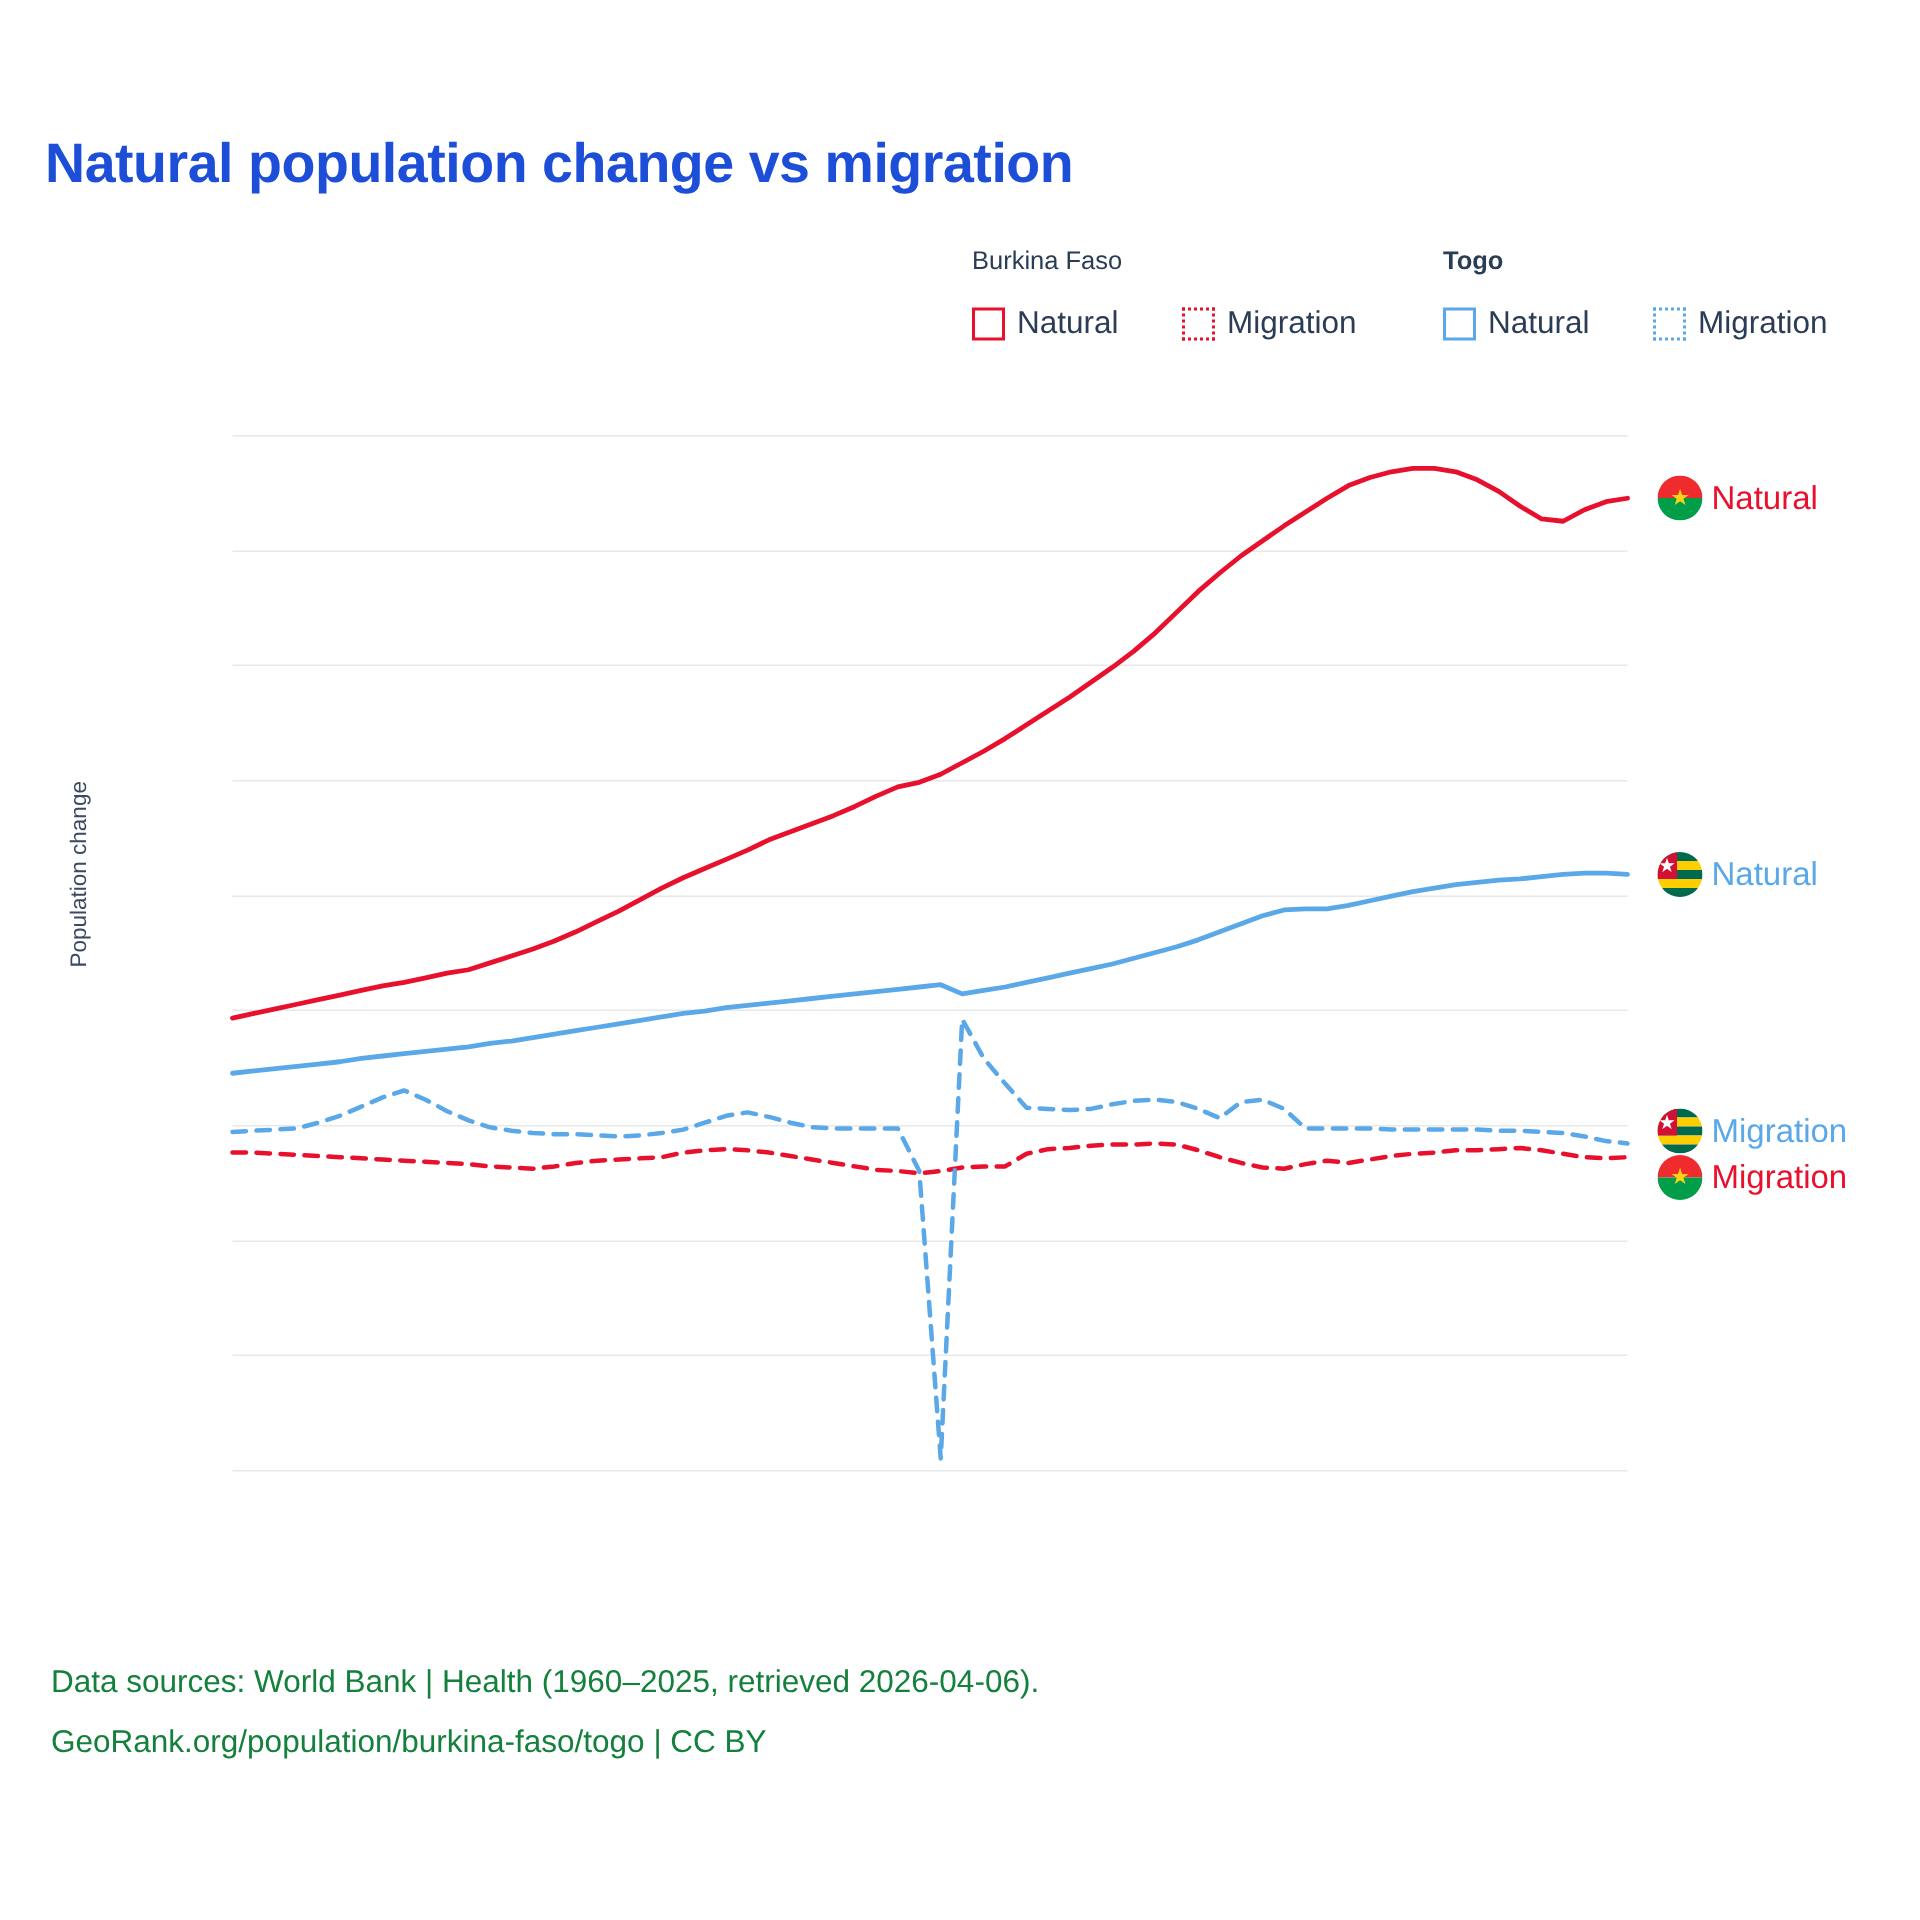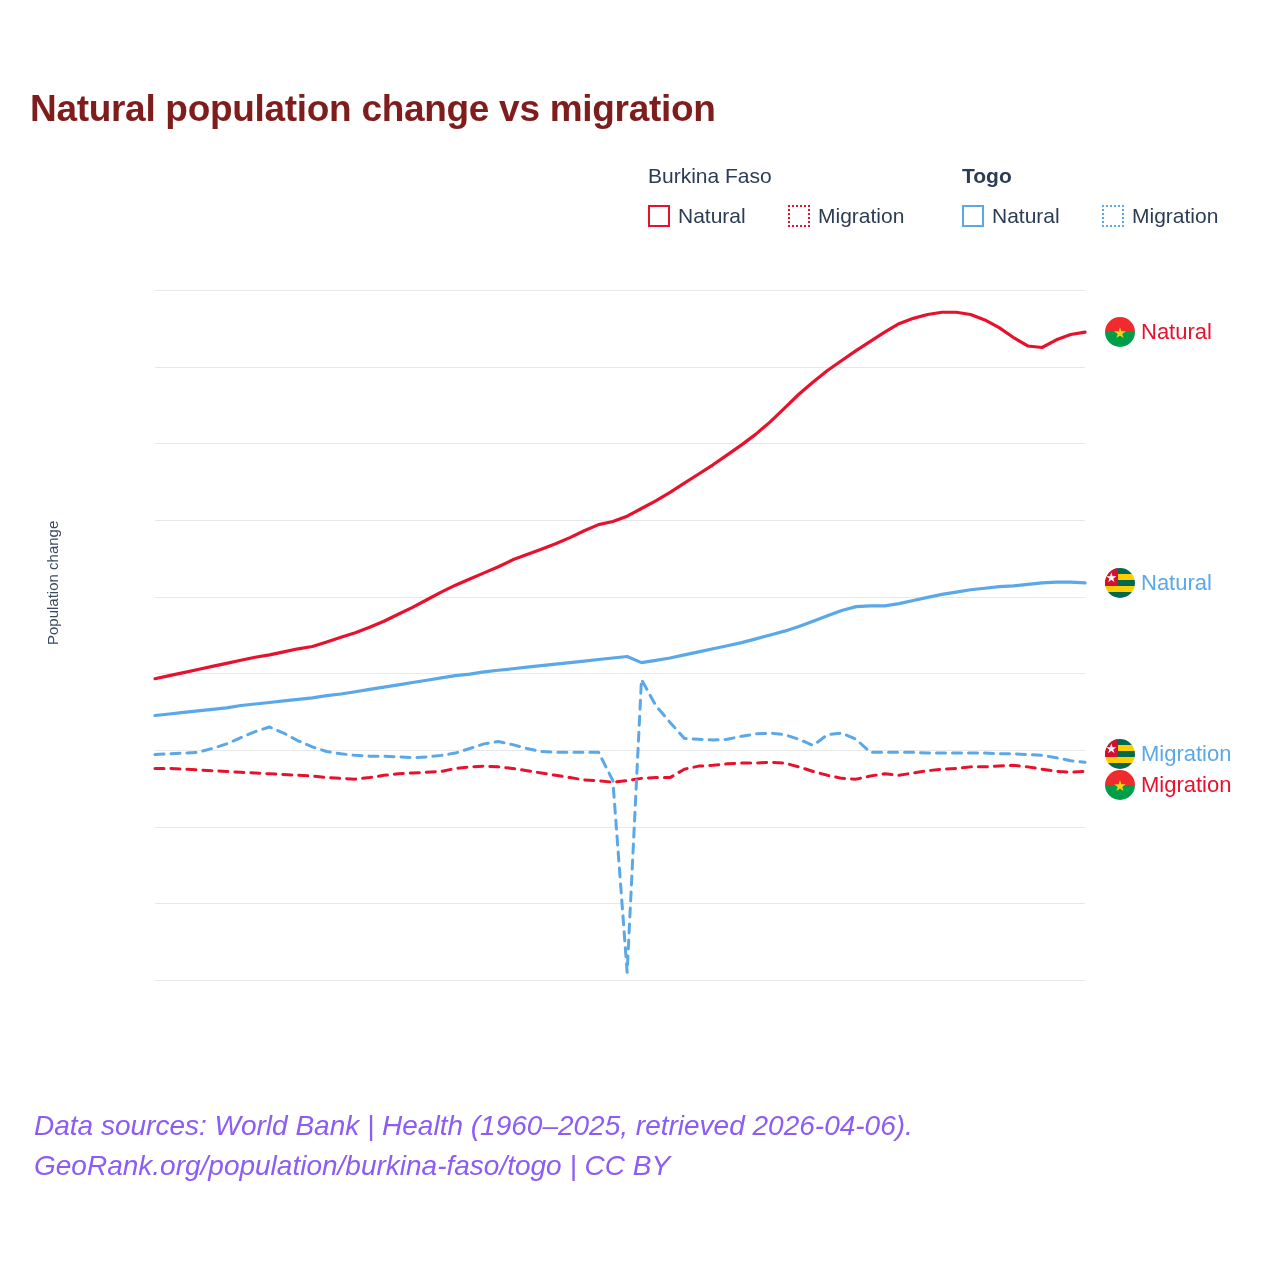--- a/index.html
+++ b/index.html
@@ -14,34 +14,34 @@
     color: #1b2a4a;
     position: relative;
     overflow: hidden;
   }
   #page-title {
     position: absolute;
     left: 30px;
     top: 88px;
     font-size: 37px;
     font-weight: bold;
-    color: #7f1d1d;
+    color: #1d4ed8;
     letter-spacing: -0.3px;
   }
   
   .legend {
     position: absolute;
     left: 640px;
     top: 160px;
     width: 620px;
     height: 90px;
   }
   .legend-group-title {
     position: absolute;
-    font-size: 21px;
+    font-size: 17px;
     color: #2b3c55;
   }
   .lg-bf { left: 8px; top: 4px; }
   .lg-tg { left: 322px; top: 4px; font-weight: bold; }
   .legend-item {
     position: absolute;
     top: 44px;
     display: flex;
     align-items: center;
     gap: 8px;
@@ -115,23 +115,22 @@
   .flag-tg .s3 { position:absolute; left:0; top:40%; width:100%; height:20%; background:#006a4e; }
   .flag-tg .s4 { position:absolute; left:0; top:60%; width:100%; height:20%; background:#ffce00; }
   .flag-tg .s5 { position:absolute; left:0; top:80%; width:100%; height:20%; background:#006a4e; }
   .flag-tg .canton { position:absolute; left:0; top:0; width:42%; height:60%; background:#d21034; }
   .flag-tg .star { position:absolute; left:21%; top:30%; transform:translate(-50%,-50%); color:#fff; font-size:13px; line-height:1; }
 
   
   .footer-line {
     position: absolute;
     left: 34px;
-    font-size: 28px;
-    color: #8b5cf6;
-    font-style: italic;
+    font-size: 21px;
+    color: #15803d;
   }
   #footer-1 { top: 1110px; }
   #footer-2 { top: 1150px; text-align: center; }
 </style>
 </head>
 <body>
 
 <div id="page-title">Natural population change vs migration</div>
 
 <div class="legend">

